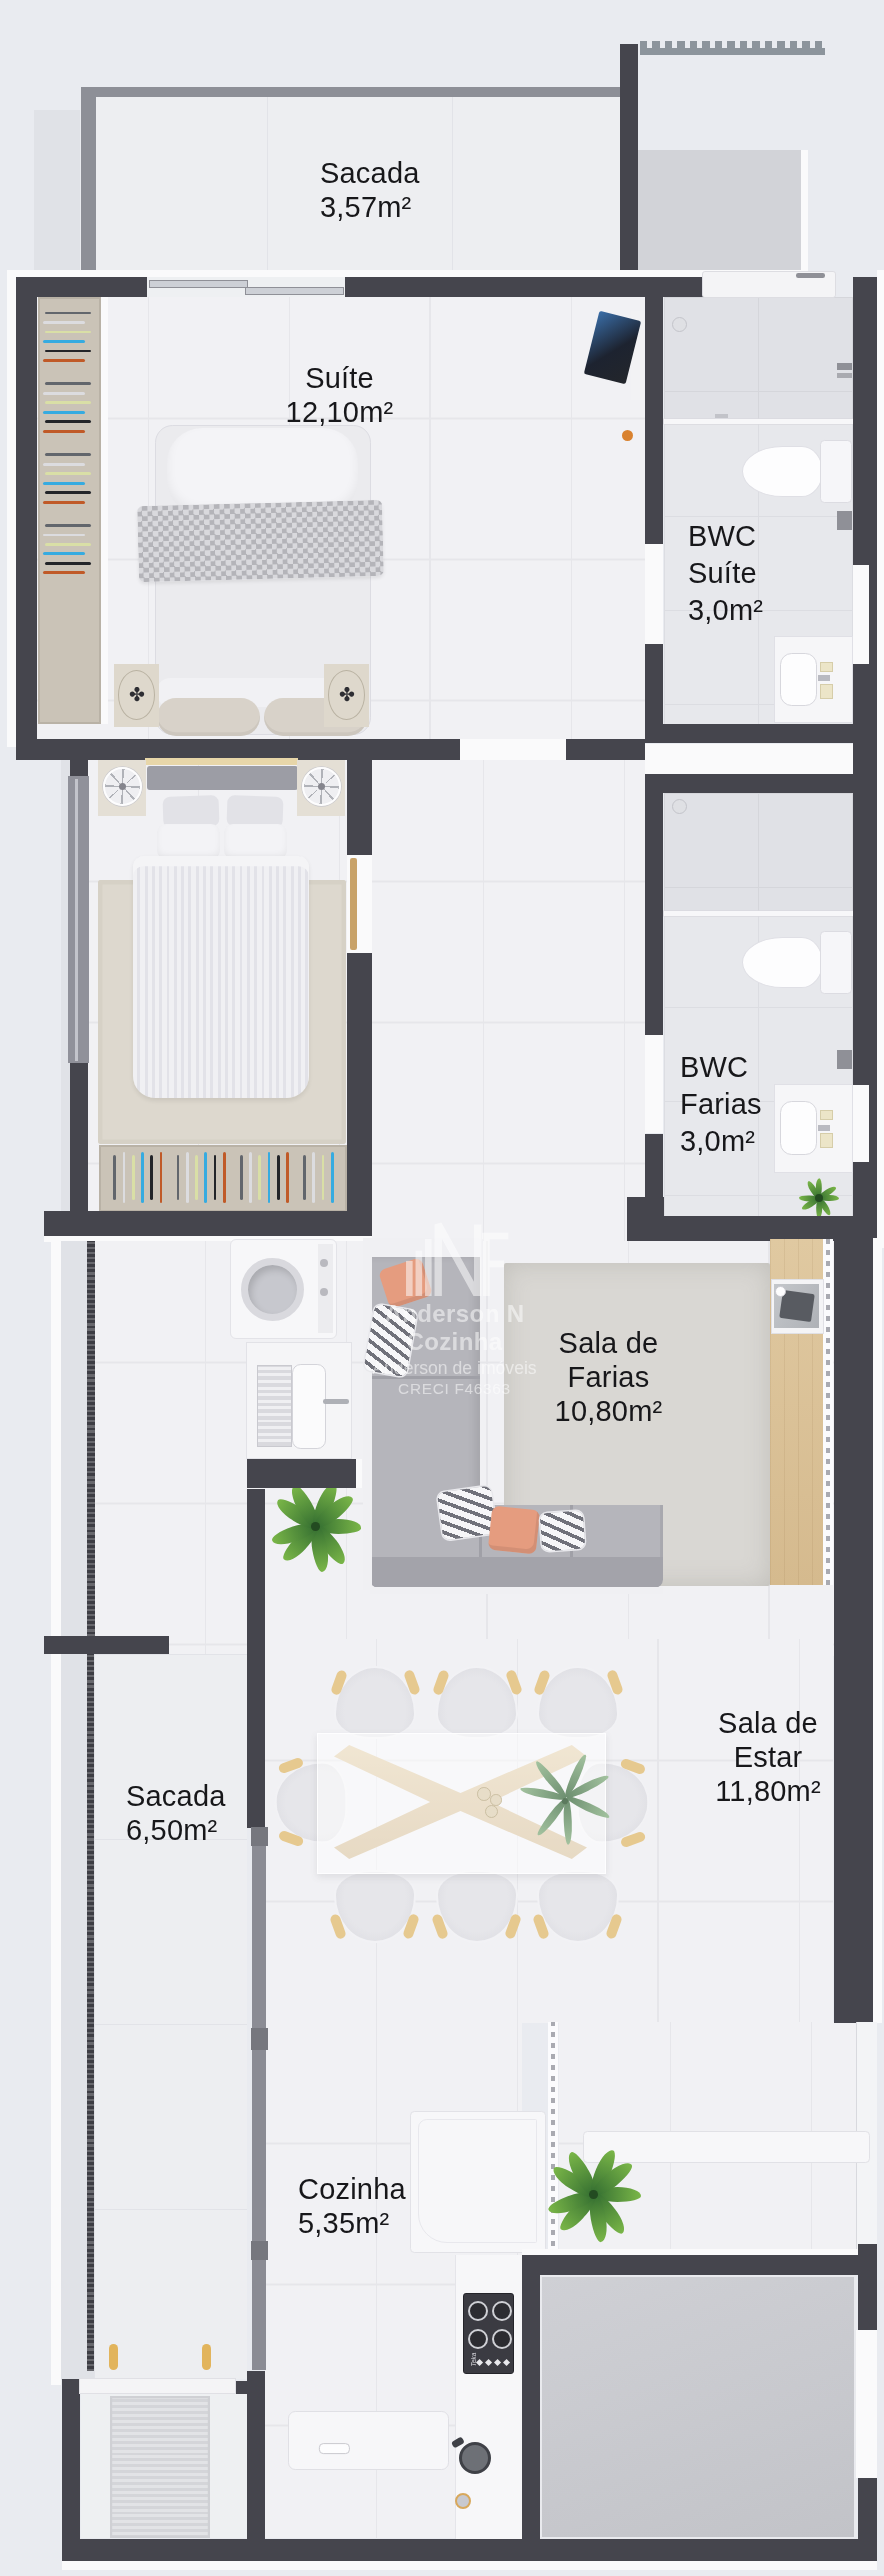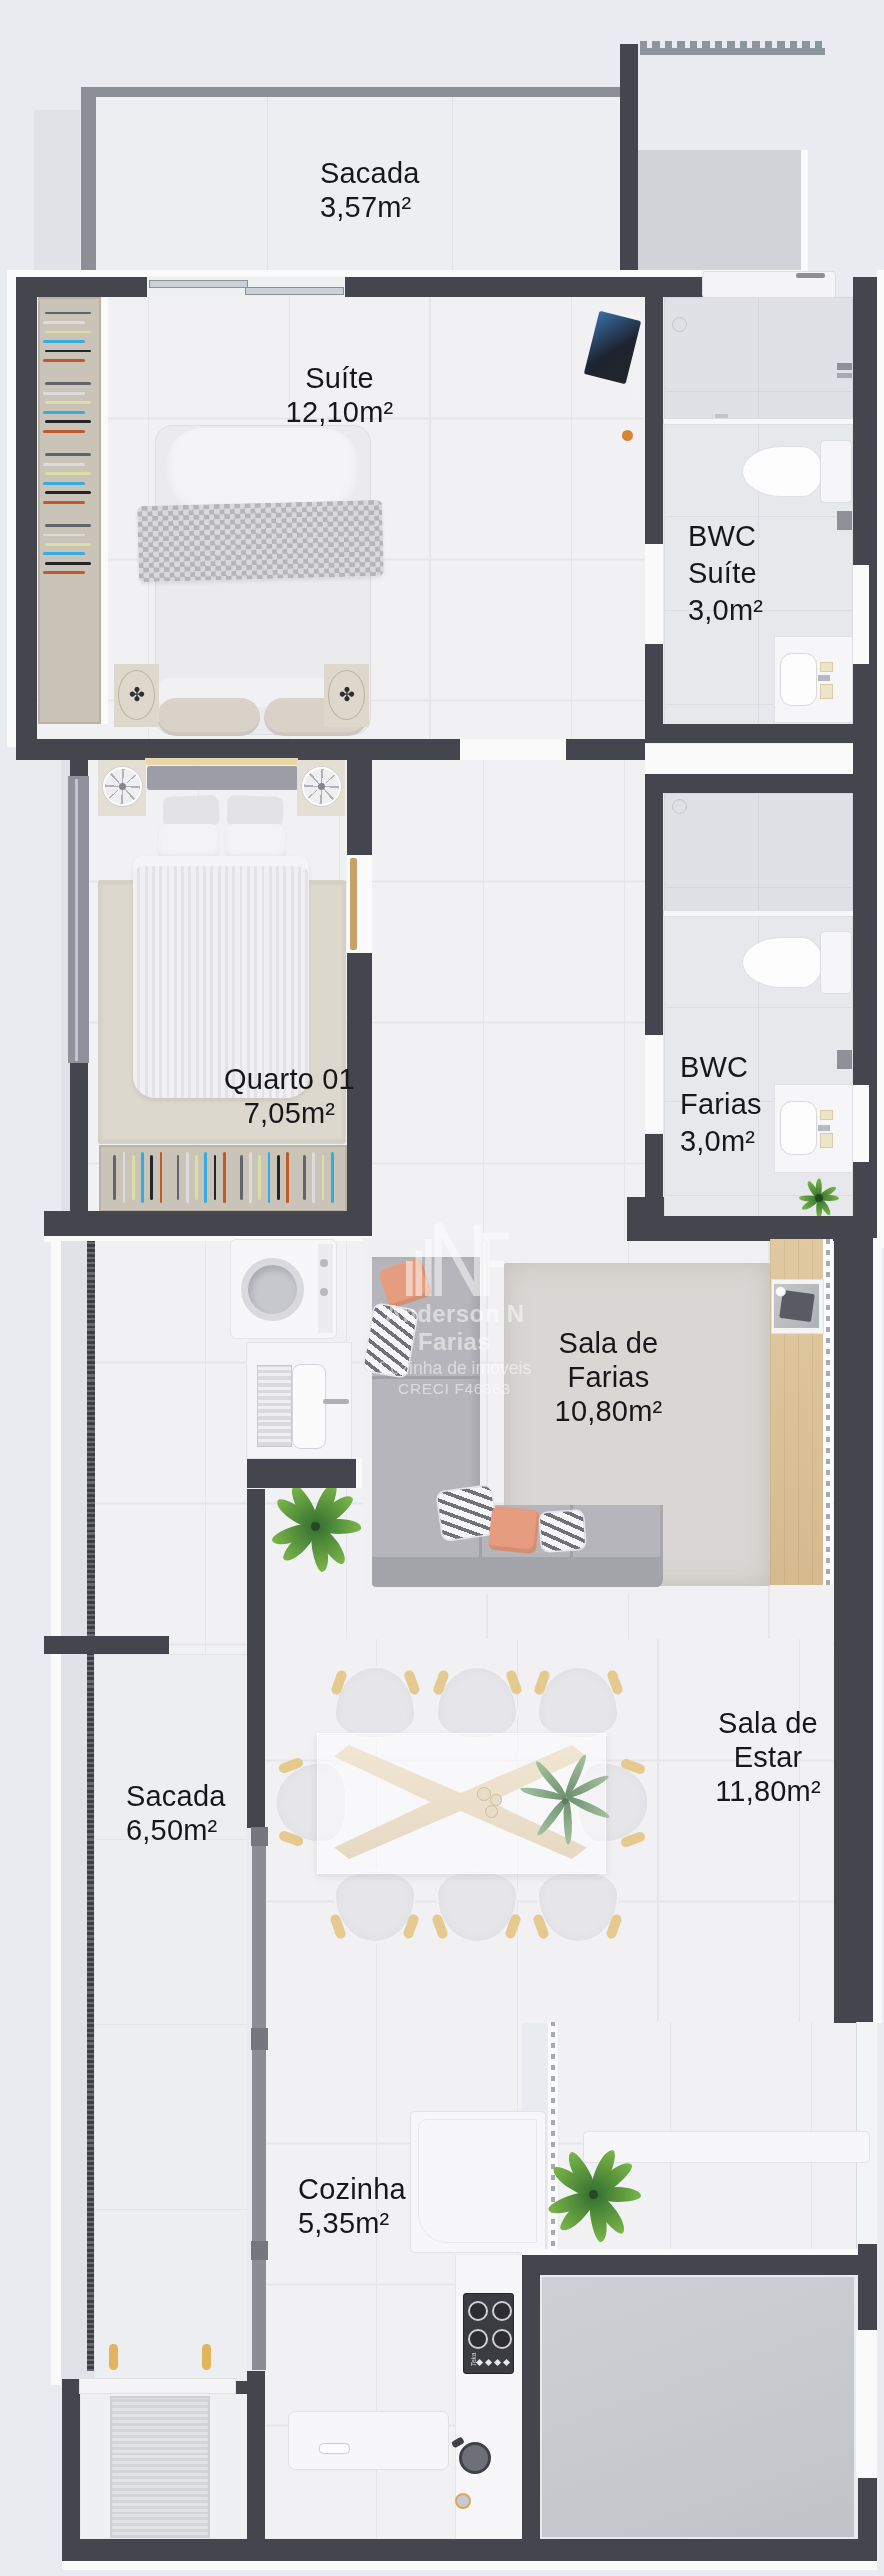--- a/index.html
+++ b/index.html
@@ -329,22 +329,22 @@
   <div class="watermark" style="left:359px;top:1220px;width:191px;">
     <svg width="110" height="76" viewBox="0 0 150 104" style="display:block;margin:0 auto;">
       <g stroke="#ffffff" fill="none">
         <rect x="8" y="56" width="9" height="48" fill="#fff" stroke="none"></rect>
         <rect x="21" y="42" width="9" height="62" fill="#fff" stroke="none"></rect>
         <rect x="34" y="26" width="9" height="78" fill="#fff" stroke="none"></rect>
         <path d="M52 104 L52 6 L106 104 L106 6" stroke-width="10"></path>
         <path d="M112 22 L148 22 M118 22 L118 104 M118 60 L142 60" stroke-width="9"></path>
       </g>
     </svg>
-    <div style="font-size:24px;font-weight:bold;letter-spacing:0.4px;margin-top:4.4px;">Anderson N Farias</div>
-    <div style="font-size:17.6px;margin-top:1.5px;">Cozinha de imóveis</div>
+    <div style="font-size:24px;font-weight:bold;letter-spacing:0.4px;margin-top:4.4px;">Anderson N Cozinha</div>
+    <div style="font-size:17.6px;margin-top:1.5px;">Anderson de imóveis</div>
     <div style="font-size:15.4px;margin-top:1.5px;letter-spacing:0.7px;">CRECI F46363</div>
   </div>
 
   <i class="w" style="left:834px;top:1217px;width:43px;height:20.5px;"></i>
   <i class="w" style="left:834px;top:1238px;width:39px;height:785px;"></i>
   <i class="wt" style="left:873px;top:1238px;width:8.8px;height:785px;"></i>
 
   <i class="wt" style="left:51px;top:1241px;width:9.5px;height:1144px;"></i>
   <i class="gband" style="left:61px;top:1241px;width:33px;height:1139px;"></i>
   <i class="abs" style="left:87px;top:1241px;width:8px;height:1130px;background:#3d3d44;
@@ -449,24 +449,20 @@
   </div>
   <div class="lbl c" style="left:281px;top:361px;width:117px;">
     <span>Suíte</span>
     <span>12,10m²</span>
   </div>
   <div class="lbl" style="left:688px;top:518px;line-height:37px;">
     <span>BWC</span>
     <span>Suíte</span>
     <span>3,0m²</span>
   </div>
-  <div class="lbl c" style="left:219px;top:1062px;width:141px;">
-    <span>Quarto 01</span>
-    <span>7,05m²</span>
-  </div>
   <div class="lbl" style="left:680px;top:1049px;line-height:37px;">
     <span>BWC</span>
     <span>Farias</span>
     <span>3,0m²</span>
   </div>
   <div class="lbl c" style="left:543px;top:1326px;width:131px;">
     <span>Sala de</span>
     <span>Farias</span>
     <span>10,80m²</span>
   </div>

